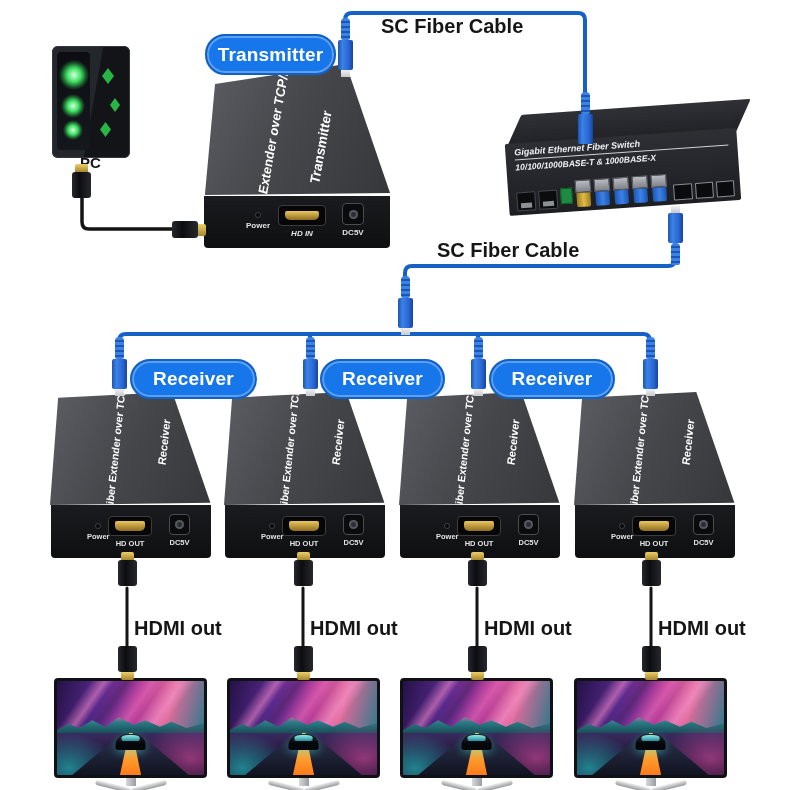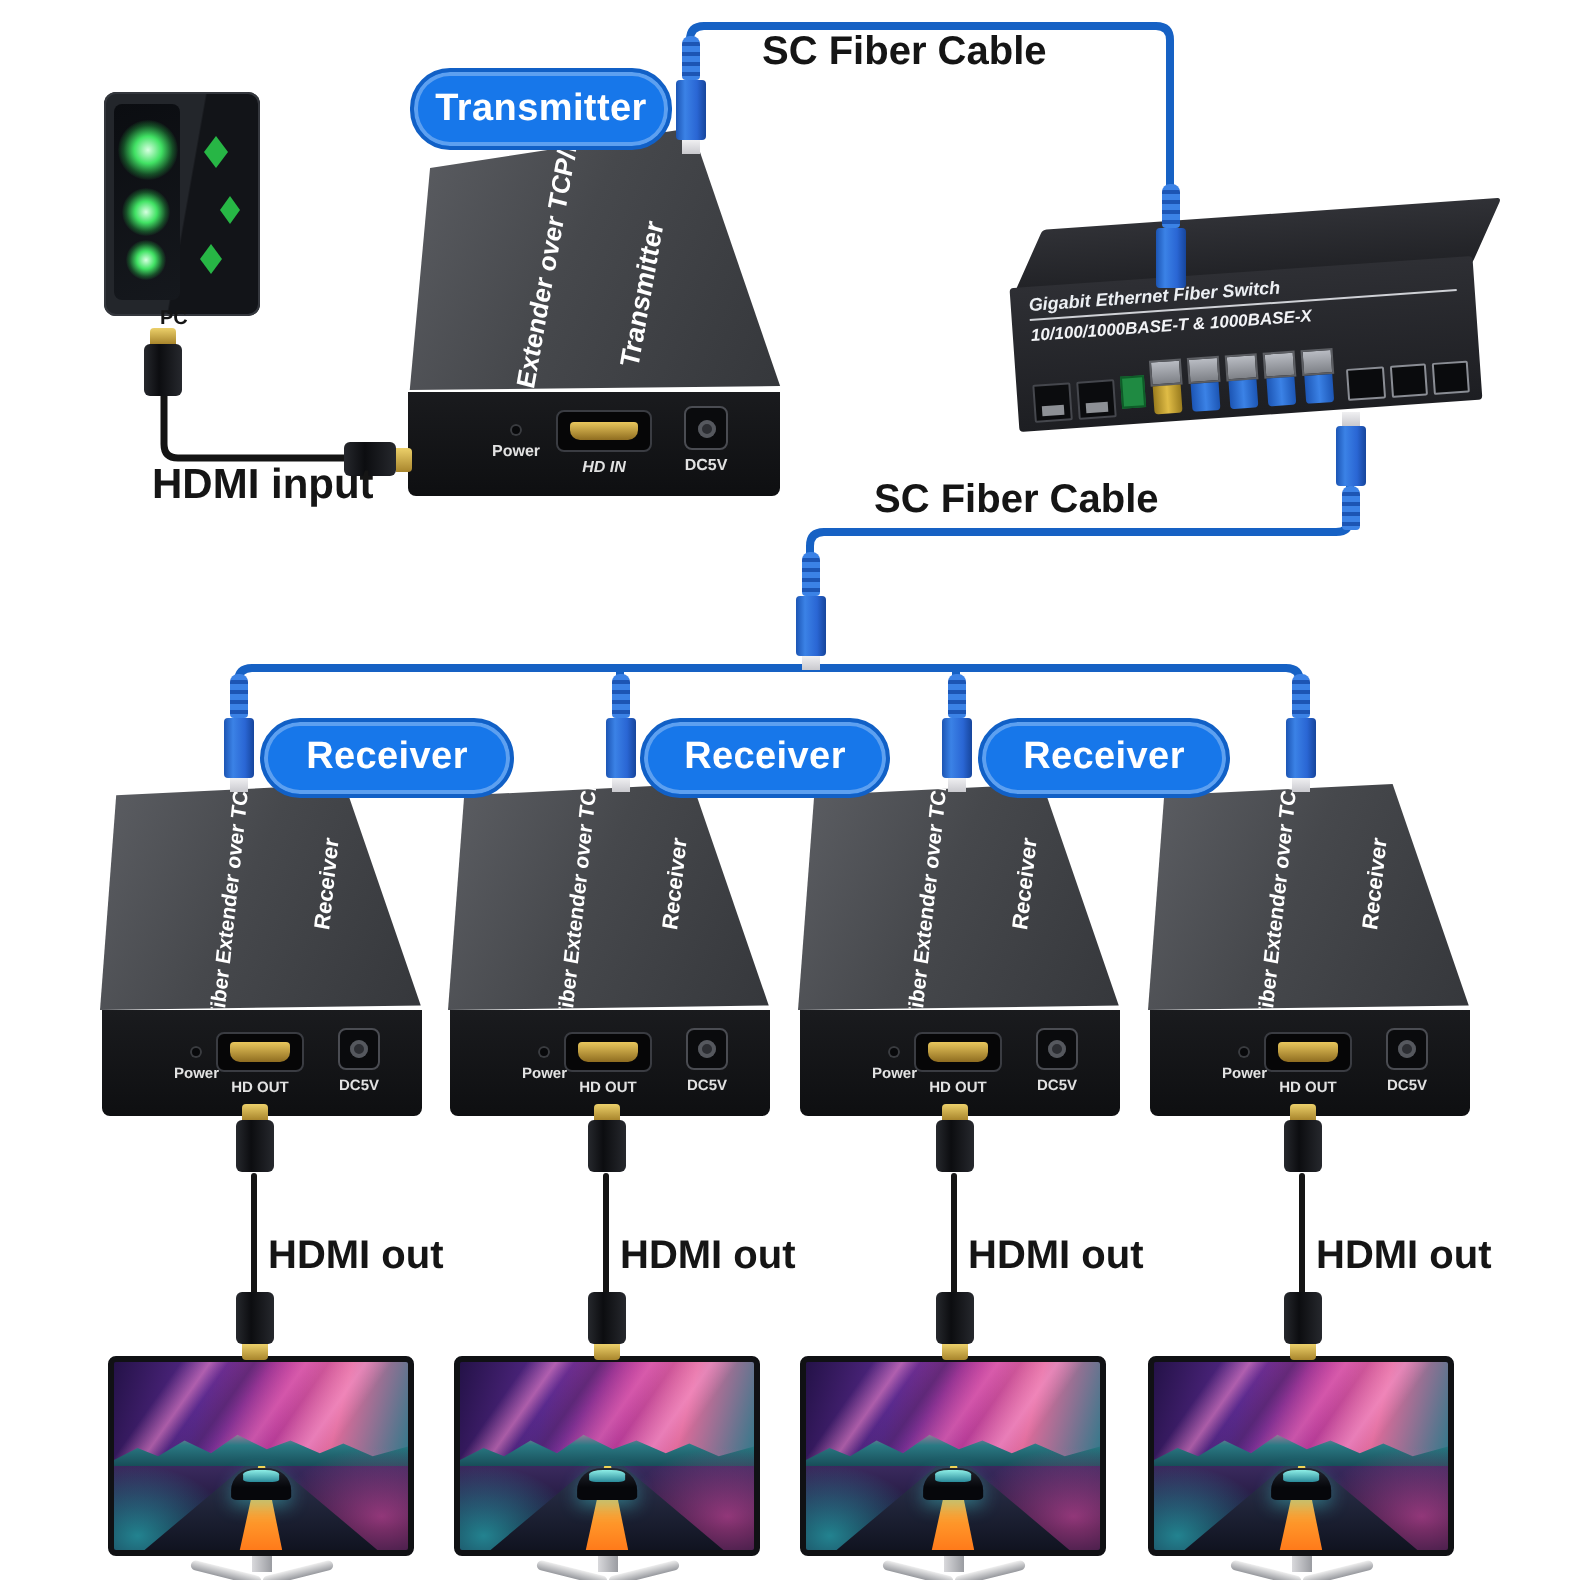--- a/index.html
+++ b/index.html
@@ -137,32 +137,31 @@
   <div class="pc">
     <div class="pc-glass">
       <div class="fan" style="left:2px;top:8px;width:30px;height:30px;"></div>
       <div class="fan" style="left:4px;top:42px;width:24px;height:24px;"></div>
       <div class="fan" style="left:6px;top:68px;width:20px;height:20px;"></div>
     </div>
     <div class="pc-acc" style="left:50px;top:22px;width:12px;height:16px;"></div>
     <div class="pc-acc" style="left:58px;top:52px;width:10px;height:14px;"></div>
     <div class="pc-acc" style="left:48px;top:76px;width:11px;height:15px;"></div>
   </div>
-  <div class="biglabel" style="left:80px;top:154px;font-size:10px;">PC</div>
+  <div class="biglabel" style="left:80px;top:154px;font-size:15px;">PC</div>
 
   <div class="hdmi up" style="left:72px;top:164px;">
     <div class="hdmi-tip"></div>
     <div class="hdmi-body"></div>
   </div>
 
   <div class="hdmi side" style="left:172px;top:221px;">
     <div class="hdmi-body"></div>
     <div class="hdmi-tip"></div>
   </div>
-  <div class="biglabel" style="left:76px;top:231px;font-size:21px;">HDMI input</div>
 
   <div class="biglabel" style="left:381px;top:15px;font-size:20px;">SC Fiber Cable</div>
   <div class="biglabel" style="left:437px;top:239px;font-size:20px;">SC Fiber Cable</div>
 
   <div class="sc" style="left:577px;top:92px;">
     <div class="sc-boot"></div>
     <div class="sc-body"></div>
   </div>
 
   <div class="fswitch">

